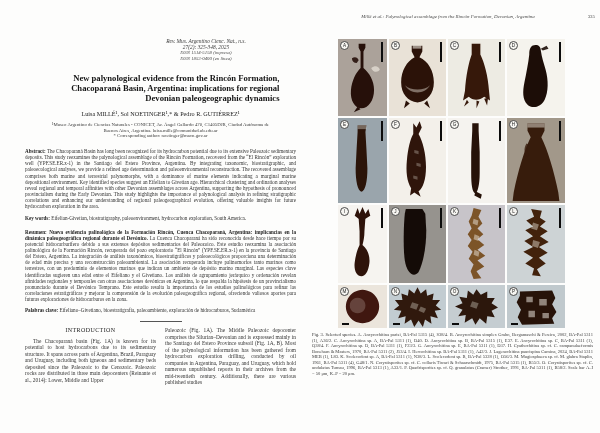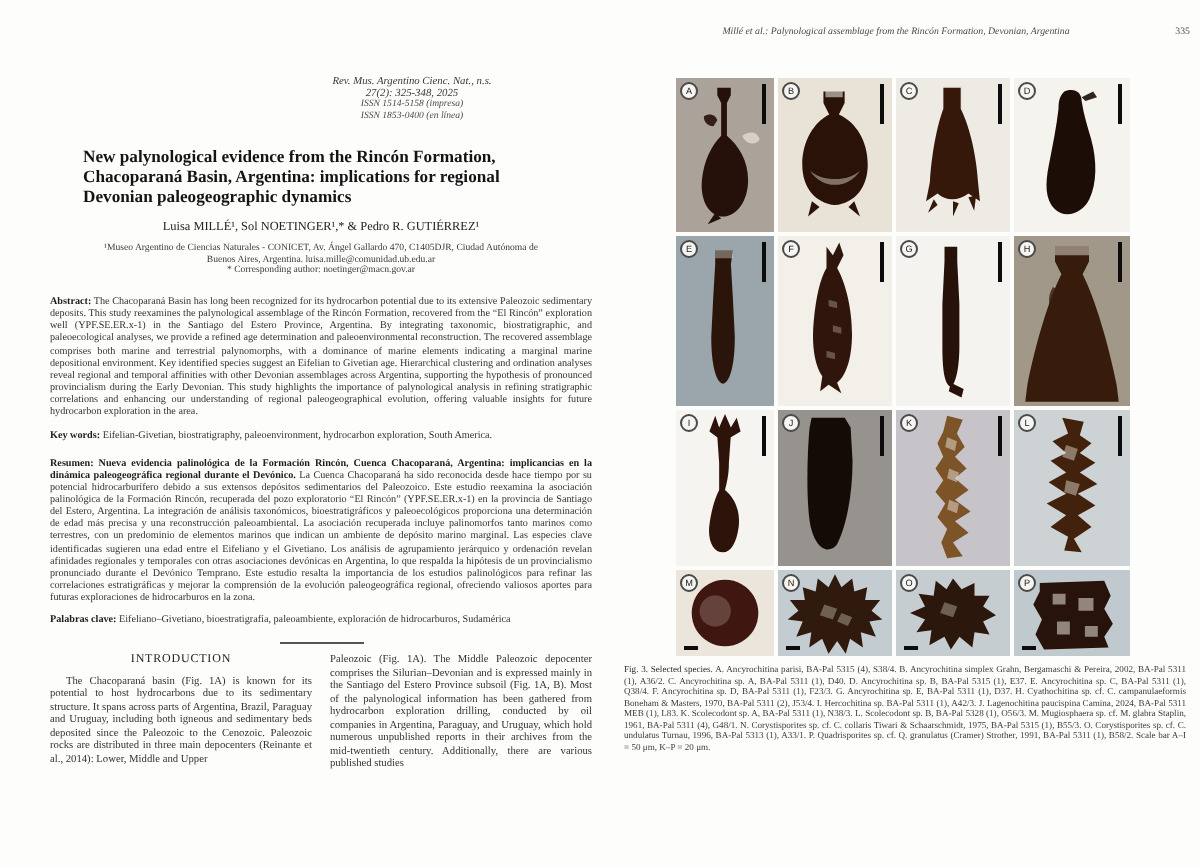--- a/index.html
+++ b/index.html
@@ -7,21 +7,21 @@
        font-family:"Liberation Serif","DejaVu Serif",serif;color:#2b2b2b;}
   .stage{position:relative;width:600px;height:433px;background:#fdfdfc;}
 
   
   .page-left{position:absolute;left:0;top:0;width:300px;height:433px;
              padding:38px 4px 0 25px;box-sizing:border-box;}
   .journal-block{width:170px;margin-left:96px;text-align:center;
                  font-size:5.4px;line-height:6px;font-style:italic;color:#3a3a3a;}
   .journal-block .jl2{font-style:italic;}
   .journal-block .issn{font-size:4.8px;line-height:5.6px;color:#4a4a4a;}
-  .paper-title{margin:12px auto 0;width:238px;text-align:left;
+  .paper-title{margin:12px auto 0;width:238px;text-align:right;
                font-size:8.6px;line-height:10px;font-weight:bold;color:#141414;}
   .authors{margin-top:7px;text-align:center;font-size:6.2px;color:#222;}
   .affiliation{margin-top:5px;text-align:center;font-size:4.8px;line-height:5.6px;color:#3a3a3a;}
   .abstract,.resumen{margin-top:9px;font-size:5.1px;line-height:6.15px;
                      text-align:justify;color:#333;}
   .kwline{margin-top:5px;font-size:5.1px;line-height:6px;text-align:justify;color:#333;}
   .lead{font-weight:bold;color:#1d1d1d;}
   .divider{width:42px;height:1px;background:#555;margin:8px auto 5px;}
   .twocol{display:flex;gap:9px;}
   .col{width:132px;font-size:5.35px;line-height:6.5px;text-align:justify;color:#333;}

